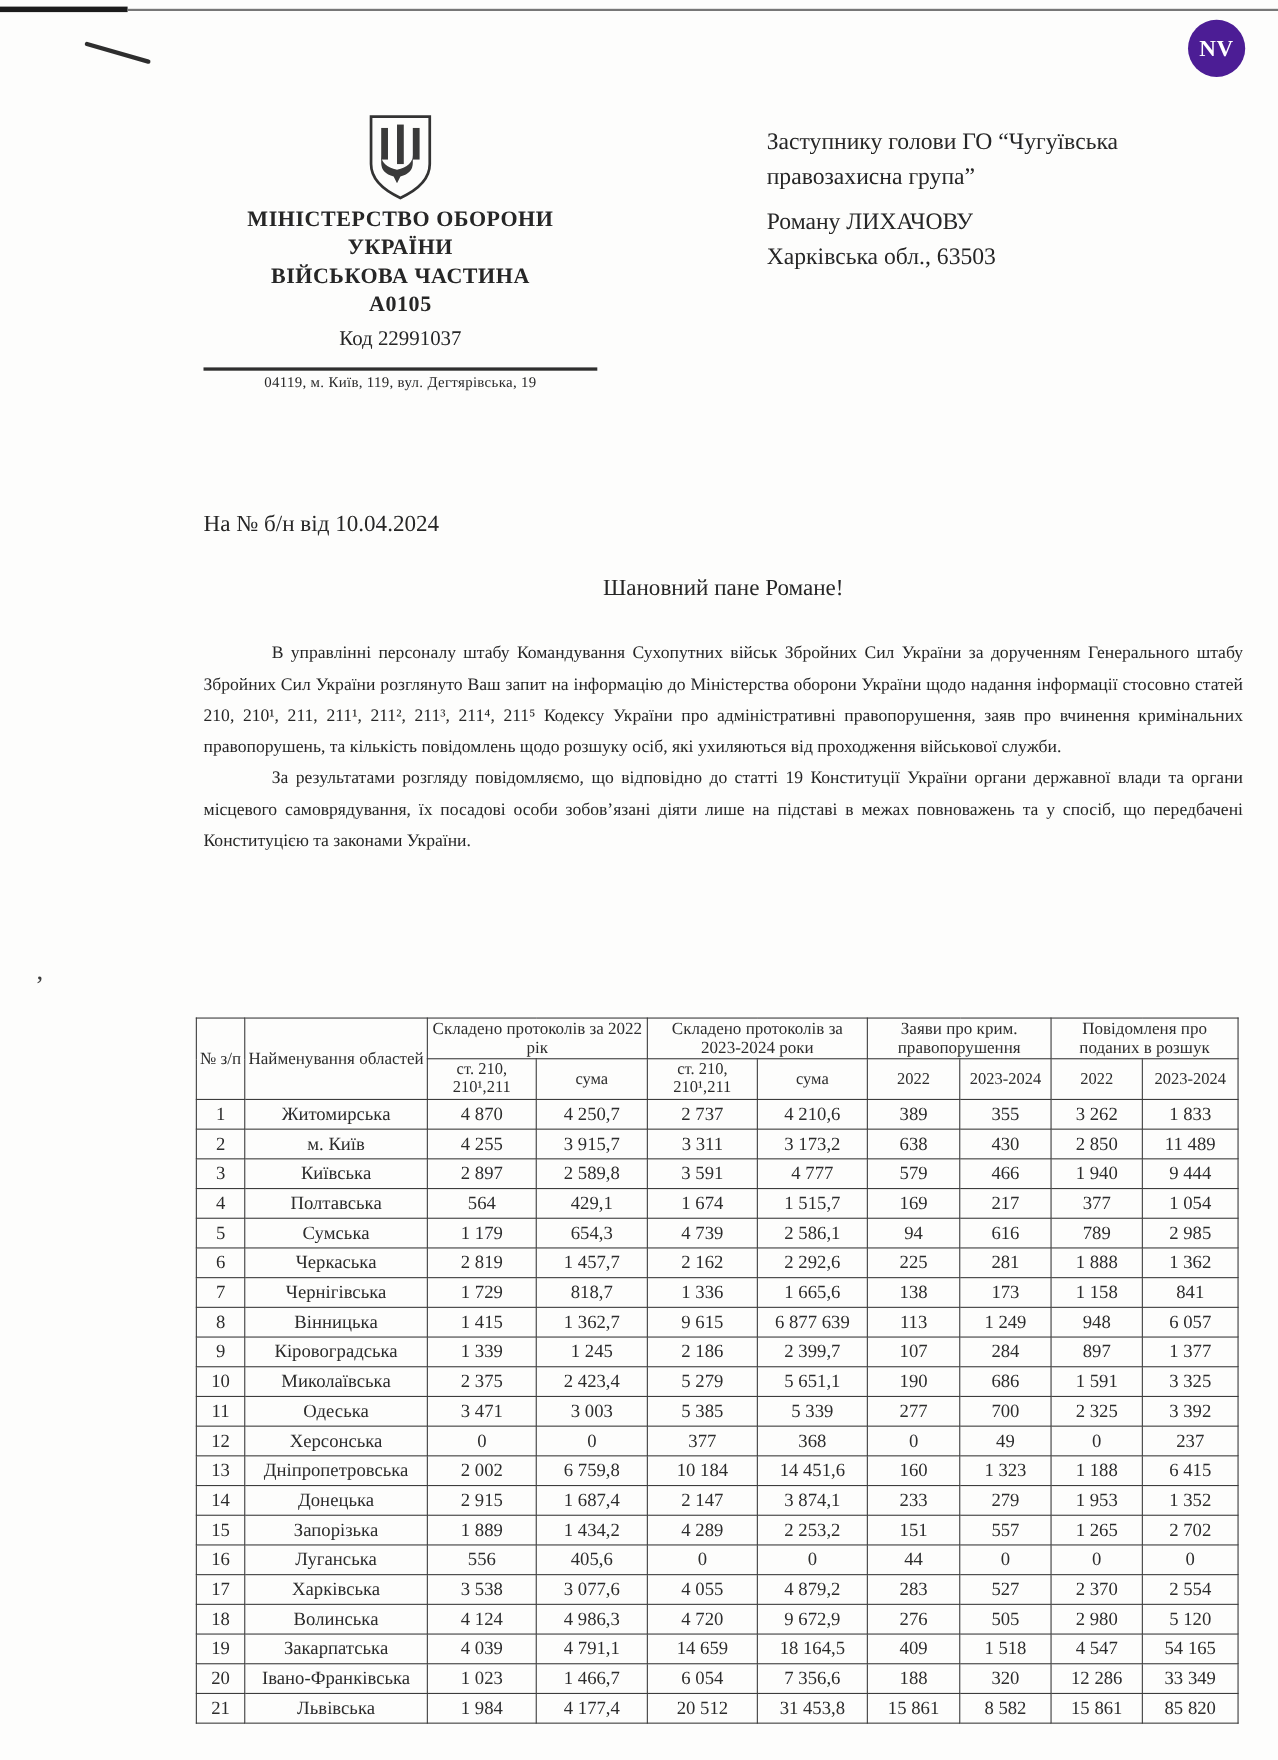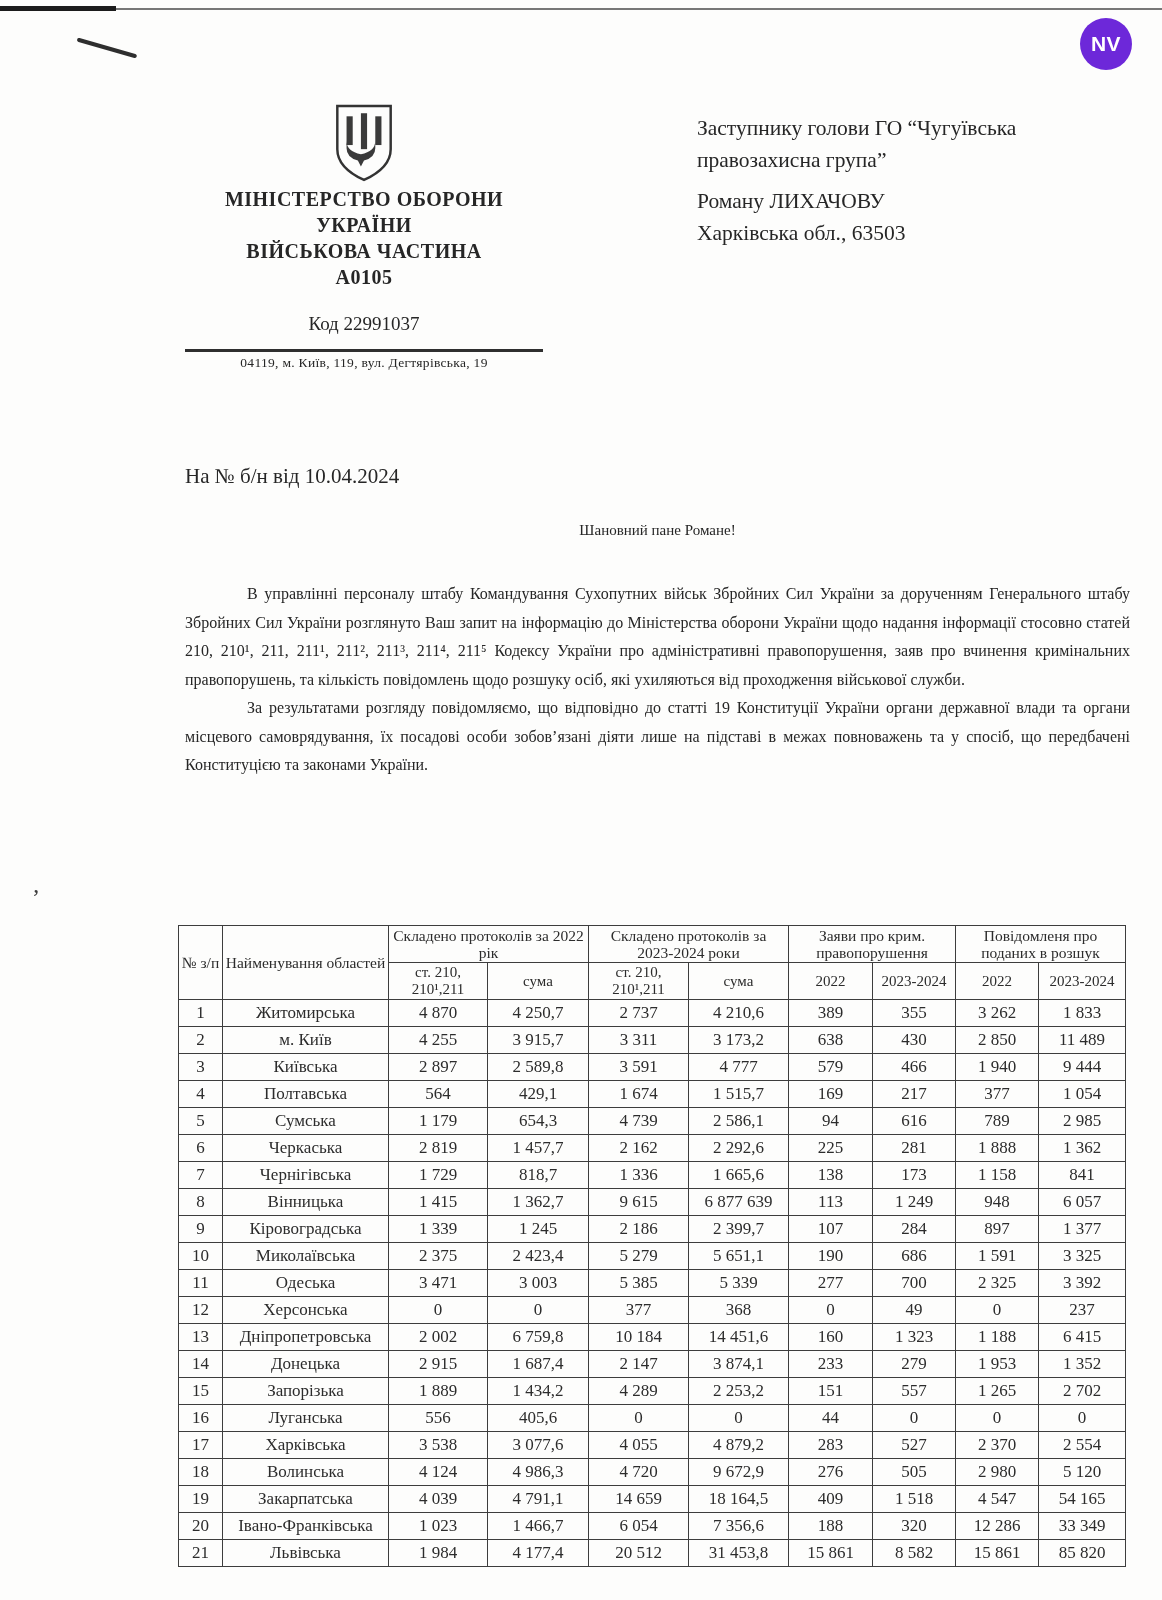--- a/index.html
+++ b/index.html
@@ -9,41 +9,41 @@
     font-family:"Liberation Serif","DejaVu Serif",serif; color:#262626;
   }
   
   .top-line-thick {position:absolute; top:6px; left:0; width:116px; height:5px; background:#1c1c1c;}
   .top-line-thin  {position:absolute; top:8px; left:116px; right:0; height:2px; background:#777;}
   .pen-mark {position:absolute; top:46px; left:76px; width:62px; height:3.5px; background:#2e2e2e; transform:rotate(16deg); border-radius:2px;}
   .stray-mark {position:absolute; top:884px; left:32px; font-size:24px; color:#3c3c3c;}
   
   .nv-badge {
     position:absolute; top:18px; left:1080px; width:52px; height:52px; border-radius:50%;
-    background:#6d28d9; display:flex; align-items:center; justify-content:center;
-    font-family:Liberation Sans, sans-serif; font-weight:bold; font-size:21px; color:#ffffff;
+    background:#4c1d95; display:flex; align-items:center; justify-content:center;
+    font-family:Liberation Serif, serif; font-weight:bold; font-size:21px; color:#ffffff;
     letter-spacing:0.5px;
   }
   
   .sender {position:absolute; left:173px; top:104px; width:382px; text-align:center;}
   .emblem {margin:0 auto 4px auto; width:62px; height:78px;}
   .org-line {font-weight:bold; font-size:20px; line-height:26px; letter-spacing:0.5px;}
-  .code-line {font-size:19px; margin-top:23px;}
+  .code-line {font-size:19px; margin-top:8px;}
   .date-line {font-size:20px; margin-top:14px; white-space:nowrap;}
   .num-line  {font-size:20px; margin-top:10px; white-space:nowrap;}
   .hand {font-style:italic; font-family:"DejaVu Serif",serif; letter-spacing:3px; color:#333;}
   .u {display:inline-block; border-bottom:1.6px solid #333; padding:0 16px; min-width:34px;}
   .sender-rule {margin:14px auto 0 auto; width:358px; border-top:3px solid #2f2f2f;}
   .sender-address {font-size:13.5px; margin-top:3px; letter-spacing:0.3px;}
   
   .recipient {position:absolute; left:697px; top:112px; width:430px; font-size:21.5px; line-height:32px;}
   .recipient .gap {margin-top:9px;}
   
   .reference {position:absolute; left:185px; top:464px; font-size:21px;}
-  .salutation {position:absolute; left:185px; top:522px; width:945px; text-align:center; font-size:15px;}
+  .salutation {position:absolute; left:185px; top:522px; width:945px; text-align:center; font-size:21px;}
   .body-text {position:absolute; left:185px; top:580px; width:945px; font-size:16px; line-height:28.5px; text-align:justify;}
   .body-text p {margin:0; text-indent:62px;}
   
   .data-table {position:absolute; left:178px; top:925px;}
   table {border-collapse:collapse; width:947px; table-layout:fixed; background:#fdfdfc;}
   th, td {border:1.6px solid #3d3d3d; text-align:center; vertical-align:middle; padding:1px 2px; color:#2c2c2c;}
   thead th {font-weight:normal; font-size:15.5px; line-height:17px;}
   thead .sub th {font-size:15px;}
   tbody td {height:24px; font-size:17px; line-height:18px; white-space:nowrap; overflow:hidden;}
 </style>

